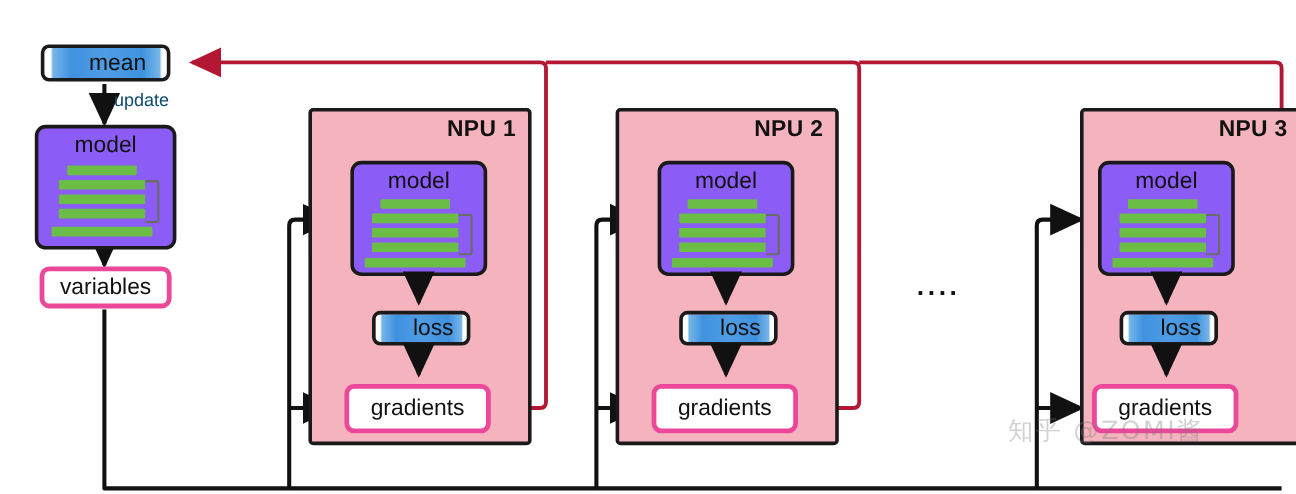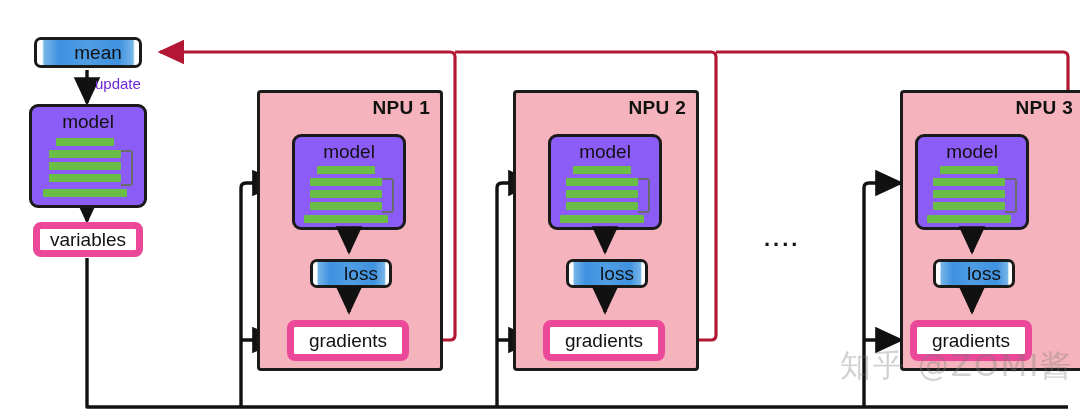--- a/index.html
+++ b/index.html
@@ -7,38 +7,38 @@
        font-family:"Liberation Sans","DejaVu Sans",sans-serif;}
   #stage{position:absolute;left:0;top:0;width:1080px;height:412px;}
   svg#wires{position:absolute;left:0;top:0;width:1080px;height:412px;pointer-events:none;}
 
   
   .cpu-box{position:absolute;border:3px solid #1a1a1a;border-radius:9px;background:#fff;}
   .npu-box{position:absolute;border:3px solid #1a1a1a;border-radius:4px;background:#f5b4bd;}
   .grp-title{position:absolute;right:10px;top:4px;font-weight:bold;font-size:19px;color:#111;letter-spacing:.3px;}
 
   
-  .node{position:absolute;border:7px solid #ec4899;border-radius:8px;background:#fff;
+  .node{position:absolute;border:4px solid #ec4899;border-radius:8px;background:#fff;
         display:flex;align-items:center;justify-content:center;box-sizing:border-box;}
   .node span{font-size:19px;color:#111;line-height:1;}
 
   .pill{position:absolute;border:3px solid #1a1a1a;border-radius:7px;box-sizing:border-box;
         background:linear-gradient(to right,#ffffff 0%,#ffffff 5%,#76b5e8 7%,#3f92e0 22%,#4f9ce3 50%,#3f92e0 80%,#76b5e8 94%,#ffffff 96%,#ffffff 100%);
         display:flex;align-items:center;justify-content:center;padding-left:20px;}
   .pill span{font-size:19px;color:#111;line-height:1;position:relative;z-index:2;}
 
   
   .model-card{position:absolute;border:3px solid #1a1a1a;border-radius:9px;background:#8b5cf6;box-sizing:border-box;}
   .model-label{position:absolute;left:0;right:0;top:4px;text-align:center;font-size:19px;color:#111;}
   .bar{position:absolute;background:#6abd45;height:8px;border-radius:1px;}
   .bracket{position:absolute;border:2px solid #6b6b6b;border-left:none;border-radius:0 3px 3px 0;}
 
   .dots{position:absolute;font-size:22px;font-weight:bold;color:#111;letter-spacing:3px;line-height:1;}
 
-  .watermark{position:absolute;font-size:31px;color:rgba(120,120,120,.34);
+  .watermark{position:absolute;font-size:21px;color:rgba(120,120,120,.34);
              font-family:"DejaVu Sans",sans-serif;letter-spacing:2px;white-space:nowrap;}
 </style>
 </head>
 <body>
 
 <div id="stage">
 
   <svg id="wires" viewBox="0 0 1080 412">
     <defs>
       <marker id="ahB" markerWidth="9" markerHeight="9" refX="7.6" refY="4.5" orient="auto" markerUnits="strokeWidth">
@@ -74,21 +74,21 @@
       <path d="M657,340 L711,340 Q716,340 716,335 L716,57 Q716,52 711,52 L455,52"></path>
       <path d="M1024,340 L1063,340 Q1068,340 1068,335 L1068,57 Q1068,52 1063,52 L716,52"></path>
     </g>
   </svg>
 
 
   <div class="pill" style="left:34px;top:37px;width:108px;height:31px;">
     <span>mean</span>
   </div>
 
-  <div style="position:absolute;left:95px;top:75px;font-size:15px;color:#6d28d9;">update</div>
+  <div style="position:absolute;left:95px;top:75px;font-size:15px;color:#0c4a6e;">update</div>
 
   <div class="model-card" style="left:29px;top:104px;width:118px;height:104px;">
     <div class="model-label">model</div>
     <div class="bar" style="left:24px;top:31px;width:58px;"></div>
     <div class="bar" style="left:17px;top:43px;width:72px;"></div>
     <div class="bar" style="left:17px;top:55px;width:72px;"></div>
     <div class="bar" style="left:17px;top:67px;width:72px;"></div>
     <div class="bar" style="left:11px;top:82px;width:84px;"></div>
     <div class="bracket" style="left:89px;top:43px;width:10px;height:32px;"></div>
   </div>

